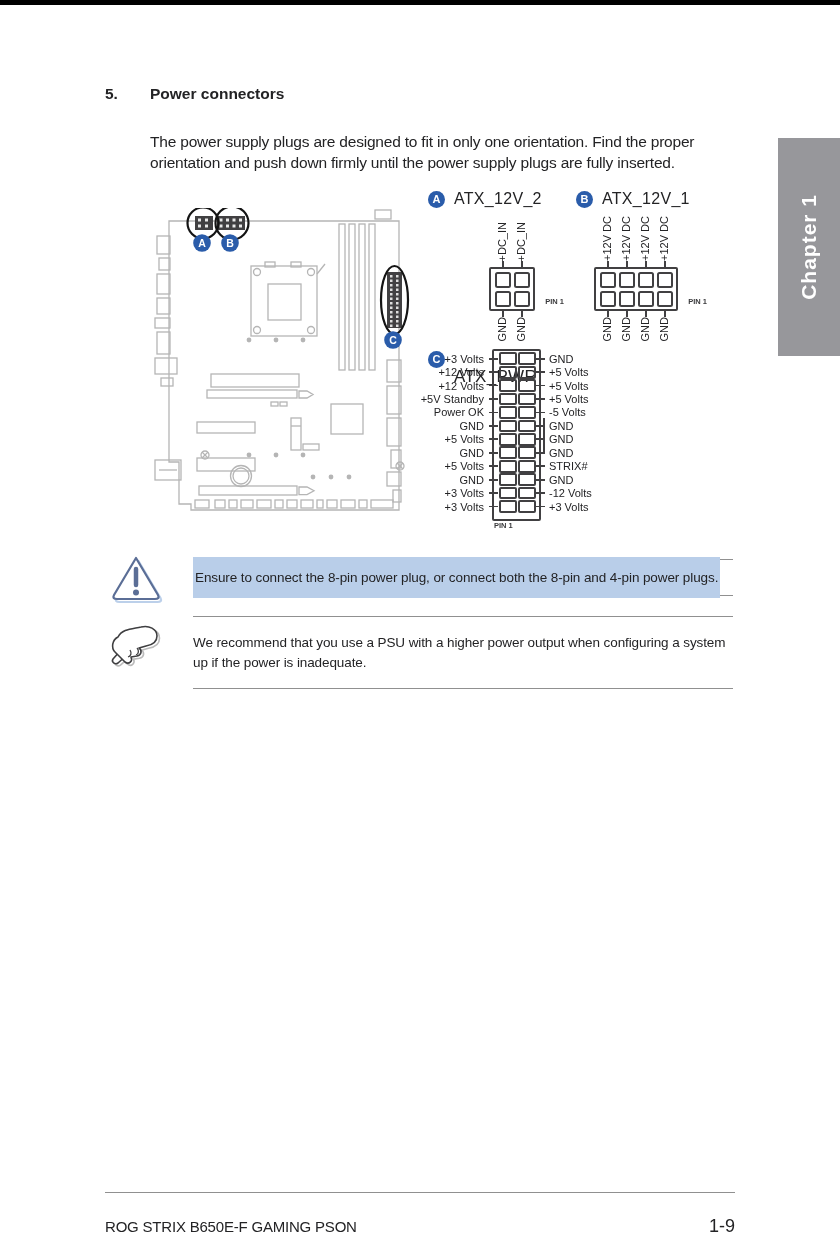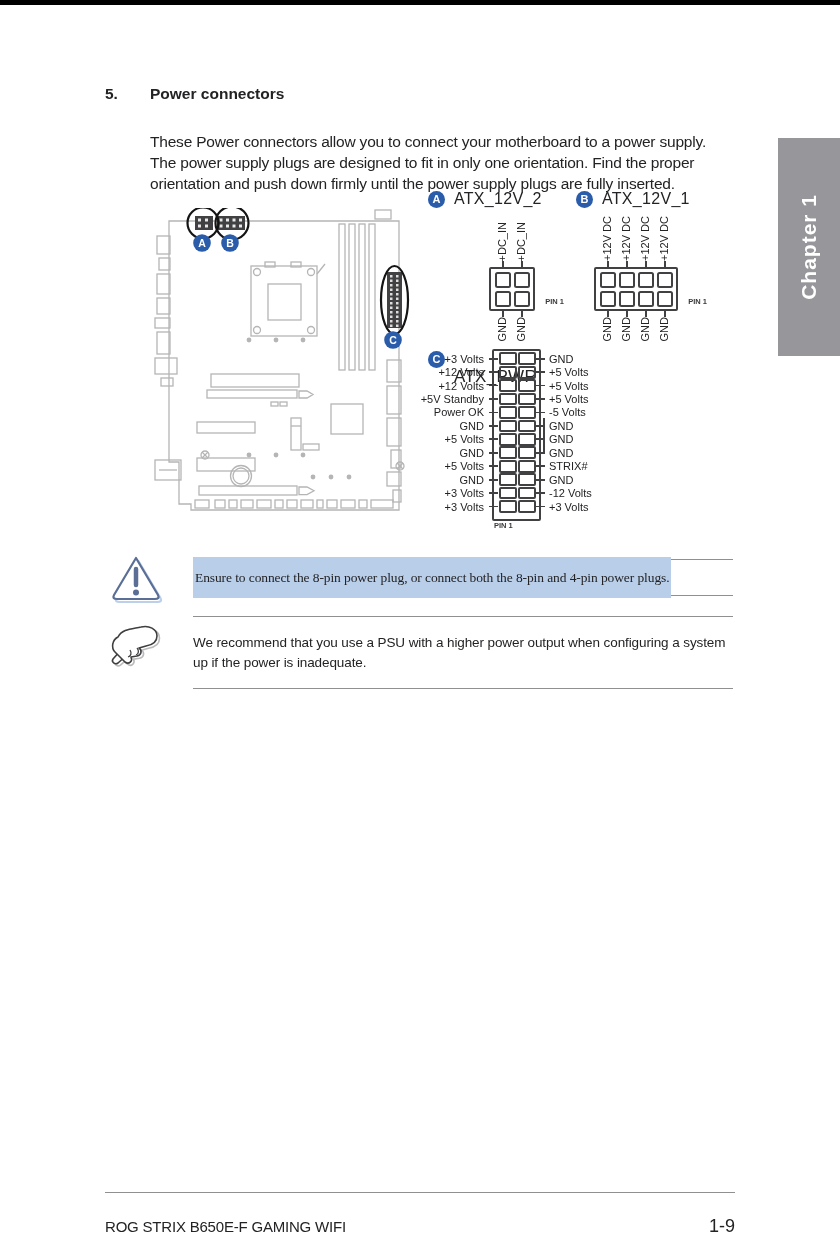--- a/index.html
+++ b/index.html
@@ -51,21 +51,21 @@
   .pin{width:14px;height:8.8px;border:2px solid #414042;border-radius:2px;margin:0 0.5px;flex:0 0 auto;}
   .pwr-frame{position:absolute;left:91px;top:-3.5px;width:45px;height:168px;border:2.5px solid #414042;border-radius:2px;}
   .pwr-latch{position:absolute;left:142px;top:66px;width:2px;height:36px;background:#414042;}
   .pwr-pin1{position:absolute;left:93px;top:169px;font-size:7.5px;font-weight:bold;color:#3a3a3c;}
 
   
   .notice{position:absolute;left:193px;width:540px;border-top:1.3px solid #909090;border-bottom:1.3px solid #909090;
         display:flex;flex-direction:column;justify-content:center;font-size:13.5px;line-height:19.3px;letter-spacing:-0.1px;}
   .notice.warn{top:559px;height:35px;}
   .notice.note{top:616px;height:71px;}
-  .hl{background:#b9cee9;padding:13px 2px;font-family:Liberation Serif, serif;}
+  .hl{background:#b9cee9;padding:13px 2px;}
   .icon{position:absolute;}
 
   
   .footer-line{position:absolute;left:105px;top:1192px;width:630px;border-top:1.3px solid #909090;}
   .footer{position:absolute;left:105px;top:1199px;width:630px;display:flex;justify-content:space-between;align-items:baseline;}
   .footer .doc{font-size:15px;letter-spacing:-0.2px;}
   .footer .pg{font-size:18px;margin-top:17px;}
 
   svg text{font-family:"Liberation Sans",sans-serif;}
 </style>
@@ -79,21 +79,20 @@
     <span>Chapter 1</span>
   </div>
 
   <div class="heading">
     <span class="num">5.</span>
     <span>Power connectors</span>
   </div>
 
   <div class="intro">
 
-  <div>These Power connectors allow you to connect your motherboard to a power supply.</div>
       <div>The power supply plugs are designed to fit in only one orientation. Find the proper</div>
       <div>orientation and push down firmly until the power supply plugs are fully inserted.</div>
     </div>
 
   <svg style="position:absolute;left:153px;top:208px;" width="258" height="312" viewBox="0 0 258 312">
     <g fill="none" stroke="#b5b5b5" stroke-width="1.3">
       <path d="M16,13 H246 V302 H38 V296 H26 V254 H16 Z"></path>
 
       <rect x="4" y="28" width="13" height="18"></rect>
         <rect x="6" y="50" width="11" height="12"></rect>
@@ -528,16 +527,16 @@
     <path d="M27,24 C29,26 29,30 26,31 M20,26 C22,29 21,32 18,33" fill="none" stroke="#3f3f41" stroke-width="1.3"></path>
   </svg>
   <div class="notice note">
 
   <div>We recommend that you use a PSU with a higher power output when configuring a system</div>
       <div>up if the power is inadequate.</div>
     </div>
 
   <div class="footer-line"></div>
   <div class="footer">
-    <span class="doc">ROG STRIX B650E-F GAMING WIFI</span>
+    <span class="doc">ROG STRIX B650E-F GAMING PSON</span>
     <span class="pg">1-9</span>
   </div>
 </div>
 
 </body></html>

